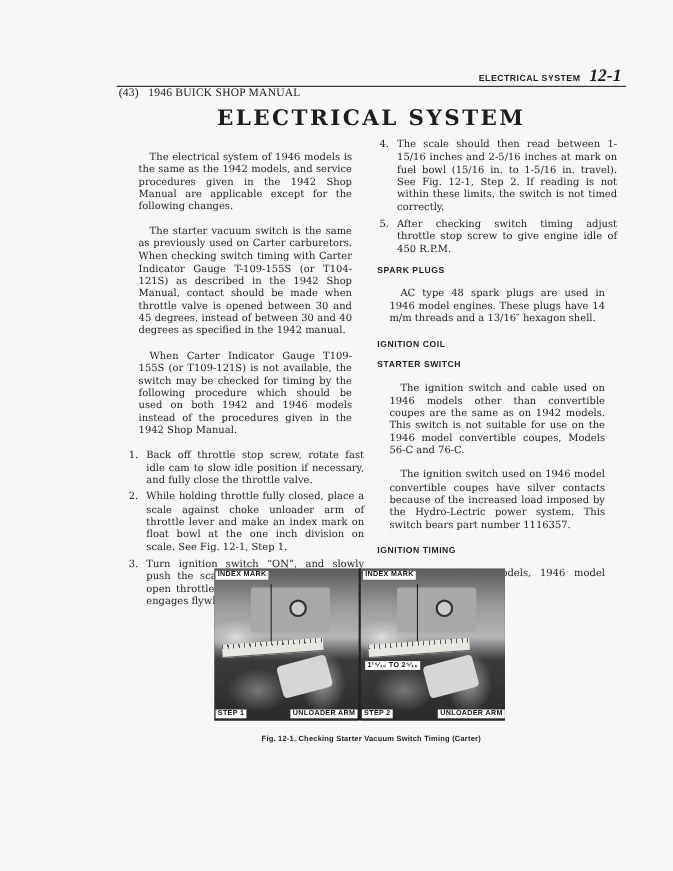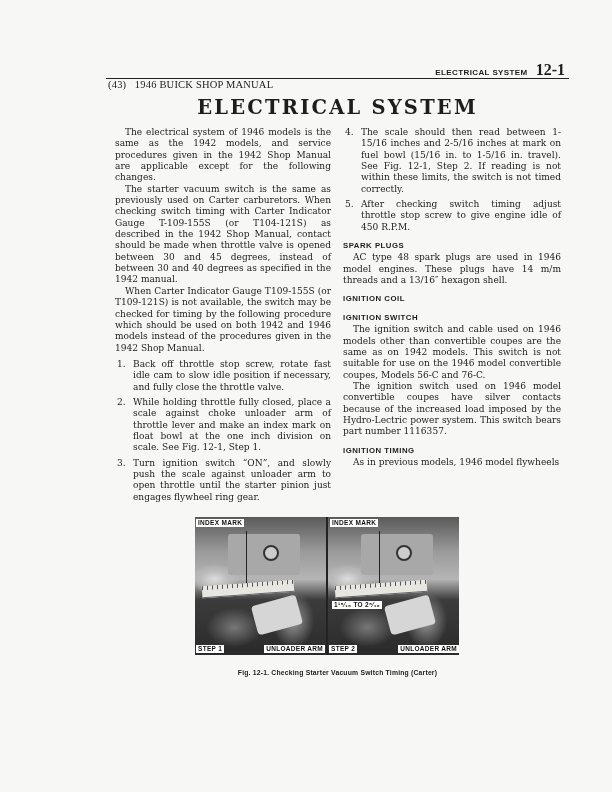--- a/index.html
+++ b/index.html
@@ -12,29 +12,29 @@
     border-bottom: 1.3px solid #222;
   }
   .hdr-left {
     position: absolute; left: 2px; top: 3px; font-family: "Liberation Serif", serif;
     font-size: 10.5px; letter-spacing: 0.2px; margin-top: 16px;
   }
   .hdr-right {
     position: absolute; right: 4px; top: 1px; display: flex; align-items: baseline; gap: 8px;
   }
   .hdr-sec { font-family: "Liberation Sans", sans-serif; font-weight: bold; font-size: 8px; letter-spacing: 0.4px; }
-  .hdr-num { font-family: "Liberation Serif", serif; font-size: 16px; font-weight: bold; }
+  .hdr-num { font-family: "Liberation Serif", serif; font-size: 16px; font-weight: bold; font-style: italic; }
   .title {
     position: absolute; left: 106px; width: 463px; top: 96px; text-align: center;
     font-family: "DejaVu Serif", serif; font-weight: bold; font-size: 19.5px; letter-spacing: 2.2px;
   }
   .col { position: absolute; top: 127px; width: 216px; font-size: 9.05px; line-height: 11.35px; text-align: justify; }
   .col-left { left: 115px; }
   .col-right { left: 343px; width: 218px; }
-  .col p { margin: 0; text-indent: 10px; }
+  .col p { margin: 11px; text-indent: 10px; }
   .col h3 {
     margin: 7px 0 1px 0; font-family: "Liberation Sans", sans-serif; font-weight: bold;
     font-size: 7.8px; letter-spacing: 0.5px;
   }
   .col ol { margin: 5px 0 0 0; padding: 0; list-style: none; }
   .col ol li { position: relative; padding-left: 18px; margin-bottom: 4px; }
   .col ol li .num { position: absolute; left: 2px; top: 0; }
   .col-right ol { margin-top: 0; }
   .figure {
     position: absolute; left: 195px; top: 517px; width: 264px; height: 138px; background: #222;
@@ -105,21 +105,21 @@
 </div>
 
 <div class="col col-right">
   <ol>
     <li><span class="num">4.</span><span>The scale should then read between 1-15/16 inches and 2-5/16 inches at mark on fuel bowl (15/16 in. to 1-5/16 in. travel). See Fig. 12-1, Step 2. If reading is not within these limits, the switch is not timed correctly.</span></li>
     <li><span class="num">5.</span><span>After checking switch timing adjust throttle stop screw to give engine idle of 450 R.P.M.</span></li>
   </ol>
   <h3>SPARK PLUGS</h3>
   <p>AC type 48 spark plugs are used in 1946 model engines. These plugs have 14 m/m threads and a 13/16″ hexagon shell.</p>
   <h3>IGNITION COIL</h3>
-  <h3>IGNITION SWITCH</h3>
+  <h3>STARTER SWITCH</h3>
   <p>The ignition switch and cable used on 1946 models other than convertible coupes are the same as on 1942 models. This switch is not suitable for use on the 1946 model convertible coupes, Models 56-C and 76-C.</p>
   <p>The ignition switch used on 1946 model convertible coupes have silver contacts because of the increased load imposed by the Hydro-Lectric power system. This switch bears part number 1116357.</p>
   <h3>IGNITION TIMING</h3>
   <p>As in previous models, 1946 model flywheels</p>
 </div>
 
 <div class="figure">
   <div class="photo">
     <div class="carb"></div>
     <div class="screw"></div>

